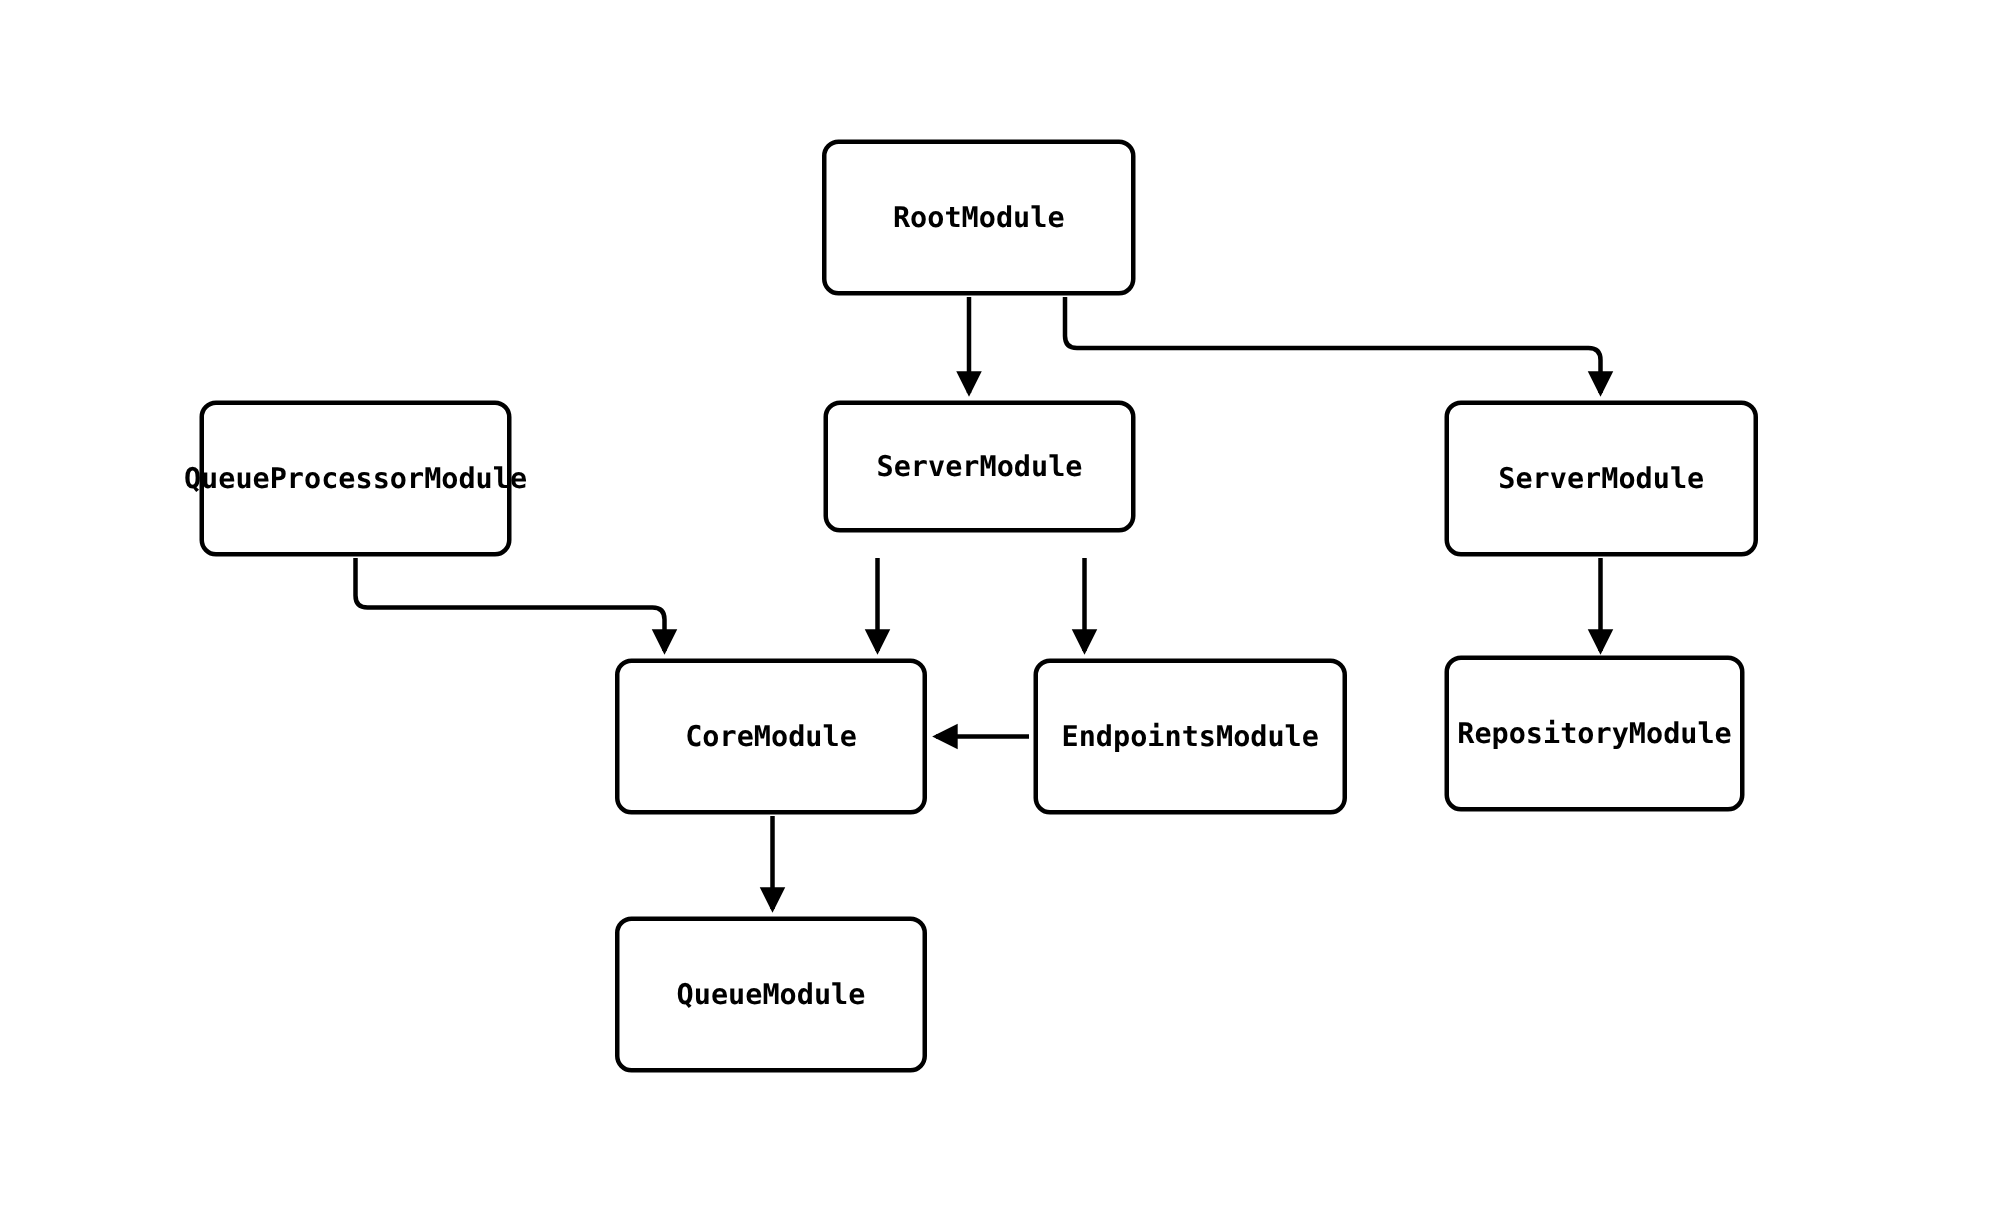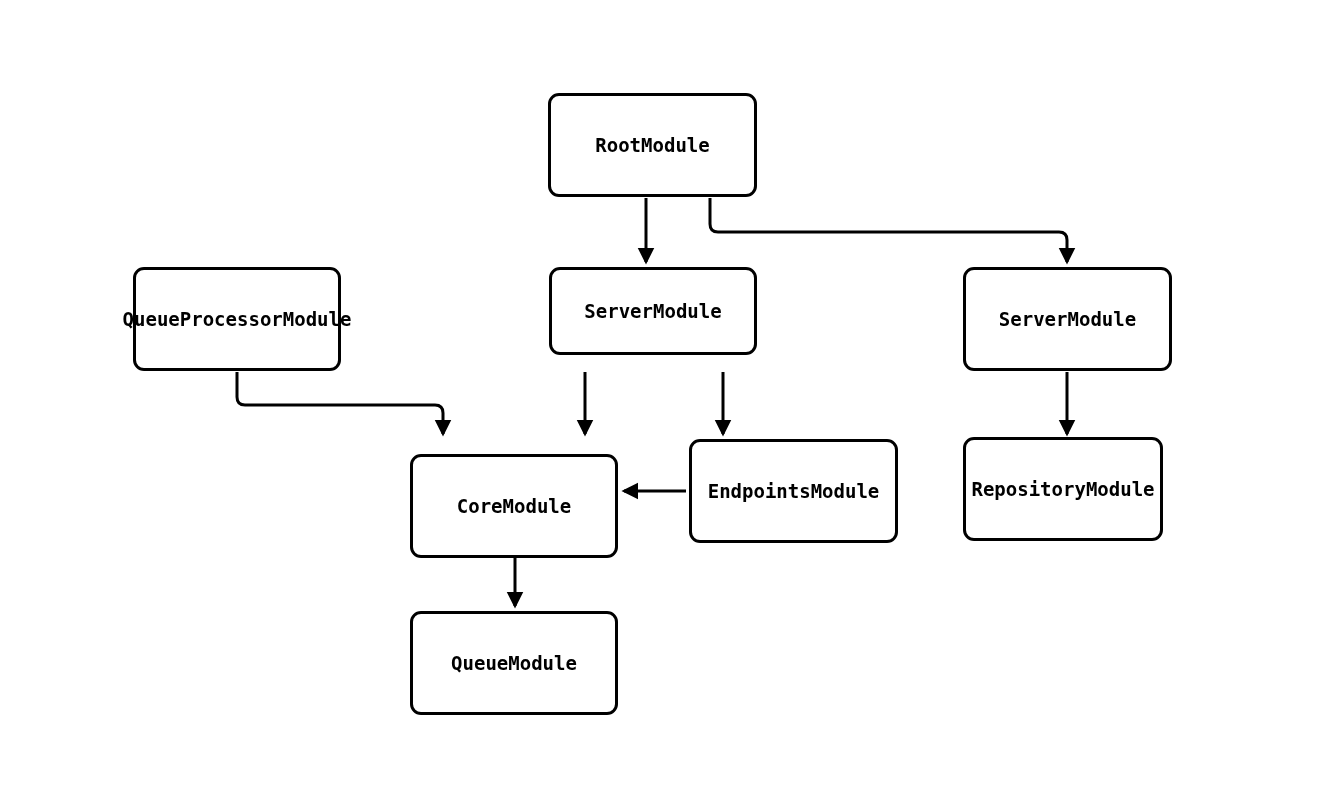--- a/index.html
+++ b/index.html
@@ -73,21 +73,21 @@
         <div class="node-label-line">Module</div>
       </div>
       <div class="node" style="left: 549px; top: 267px; width: 208px; height: 88px; border-color: rgb(0, 0, 0); background: rgb(255, 255, 255);">
         <div class="node-label-line">Server</div>
         <div class="node-label-line">Module</div>
       </div>
       <div class="node" style="left: 963px; top: 267px; width: 209px; height: 104px; border-color: rgb(0, 0, 0); background: rgb(255, 255, 255);">
         <div class="node-label-line">Server</div>
         <div class="node-label-line">Module</div>
       </div>
-      <div class="node" style="left: 410px; top: 439px; width: 208px; height: 104px; border-color: rgb(0, 0, 0); background: rgb(255, 255, 255); margin-top: 15px;">
+      <div class="node" style="left: 410px; top: 439px; width: 208px; height: 104px; border-color: rgb(0, 0, 0); background: rgb(255, 255, 255);">
         <div class="node-label-line">Core</div>
         <div class="node-label-line">Module</div>
       </div>
       <div class="node" style="left: 689px; top: 439px; width: 209px; height: 104px; border-color: rgb(0, 0, 0); background: rgb(255, 255, 255);">
         <div class="node-label-line">Endpoints</div>
         <div class="node-label-line">Module</div>
       </div>
       <div class="node" style="left: 963px; top: 437px; width: 200px; height: 104px; border-color: rgb(0, 0, 0); background: rgb(255, 255, 255);">
         <div class="node-label-line">Repository</div>
         <div class="node-label-line">Module</div>

